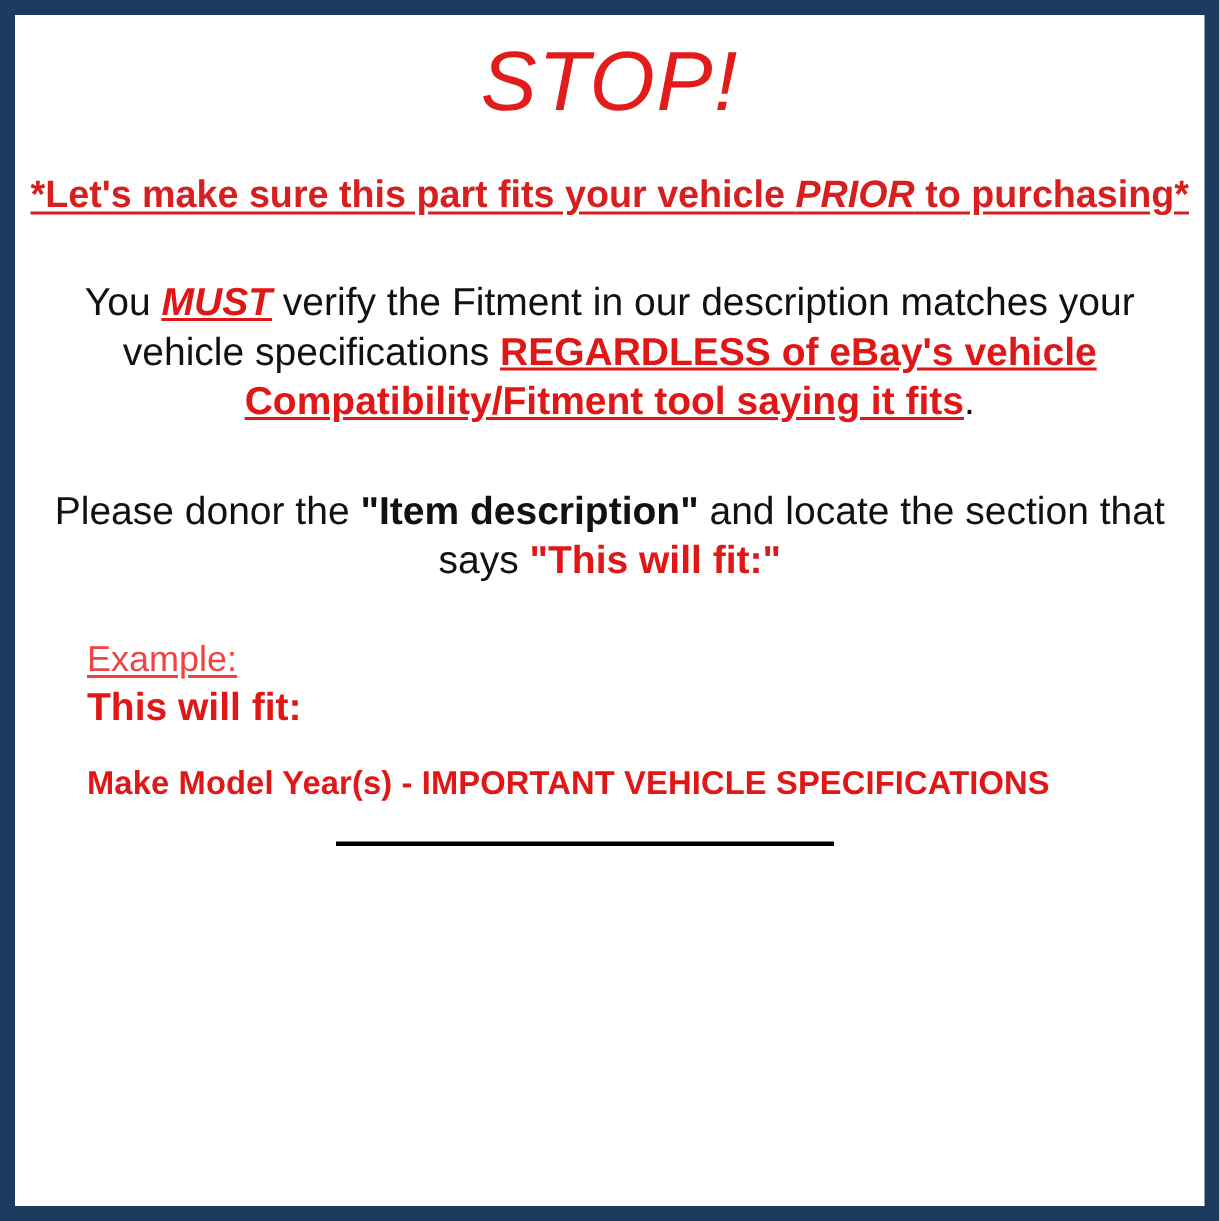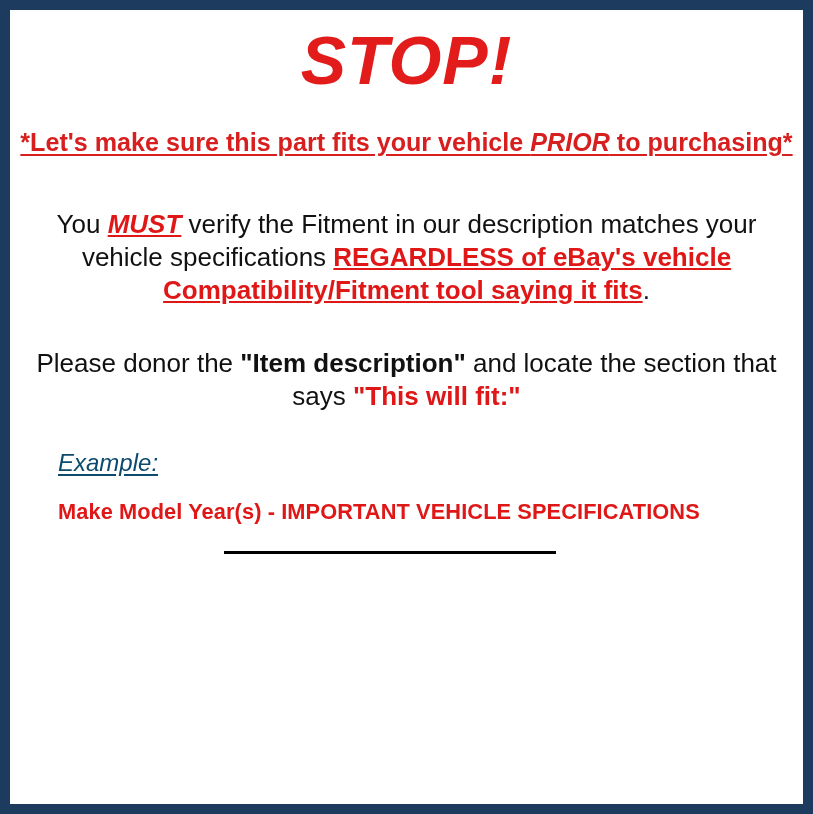--- a/index.html
+++ b/index.html
@@ -23,23 +23,23 @@
     height: 100%;
     box-sizing: border-box;
     background: #ffffff;
     text-align: center;
     overflow: hidden;
     position: relative;
   }
 
   .stop-heading {
     color: #e21b1b;
-    font-weight: bold;
+    font-weight: normal;
     font-style: italic;
-    font-size: 68px;
+    font-size: 56px;
     line-height: 1;
     letter-spacing: 1px;
     margin: 16px 0 0 0;
     font-family: "Liberation Sans", sans-serif;
   }
 
   .tagline {
     color: #d81f1f;
     font-weight: bold;
     font-size: 25.5px;
@@ -55,21 +55,21 @@
     font-style: italic;
   }
 
   .para {
     color: #111111;
     font-size: 26px;
     line-height: 1.27;
     margin: 0;
     padding: 0 16px;
   }
-  .para-must { margin-top: 52px; }
+  .para-must { margin-top: 41px; }
   .para-view { margin-top: 40px; }
   .para-confirm { margin-top: 32px; }
   .para-vin { margin-top: 40px; }
 
   .b { font-weight: bold; }
   .red-b { color: #e01717; font-weight: bold; }
   .red-bui {
     color: #e01717;
     font-weight: bold;
     font-style: italic;
@@ -82,22 +82,21 @@
     text-decoration: underline;
     text-underline-offset: 2px;
   }
 
   .example-block {
     margin-top: 36px;
     padding-left: 48px;
     text-align: left;
   }
   .example-label {
-    color: #0c4a6e;
-    font-style: italic;
+    color: #ef4444;
     font-size: 24px;
     text-decoration: underline;
     text-underline-offset: 3px;
     line-height: 1.15;
     display: inline-block;
   }
   .example-fit {
     color: #e01717;
     font-weight: bold;
     font-size: 26px;
@@ -142,20 +141,21 @@
     <div class="tagline"><span>*Let's make sure this part fits your vehicle </span><span class="ital">PRIOR</span><span> to purchasing*</span></div>
 
     <p class="para para-must"><span>You </span><span class="red-bui">MUST</span><span> verify the Fitment in our description matches your vehicle specifications </span><span class="red-bu">REGARDLESS of eBay's vehicle Compatibility/Fitment tool saying it fits</span><span>.</span></p>
 
     <p class="para para-view"><span>Please donor the </span><span class="b">"Item description"</span><span> and locate the section that says </span><span class="red-b">"This will fit:"</span></p>
 
     <div class="example-block">
       <div>
         <span class="example-label">Example:</span>
       </div>
+      <div class="example-fit">This will fit:</div>
       <div class="example-spec">Make Model Year(s) - IMPORTANT VEHICLE SPECIFICATIONS</div>
     </div>
 
     <div class="divider-wrap">
       <div class="divider"></div>
     </div>
 
 
 
   </div>

